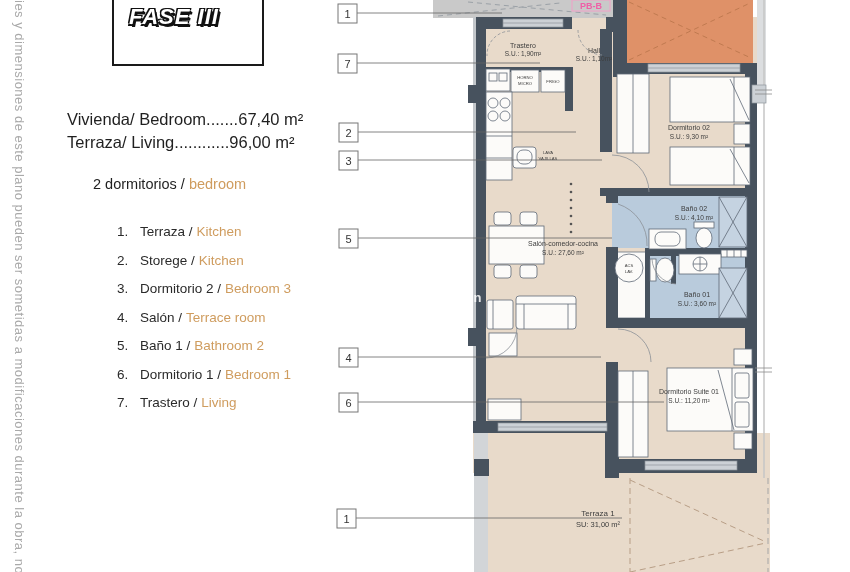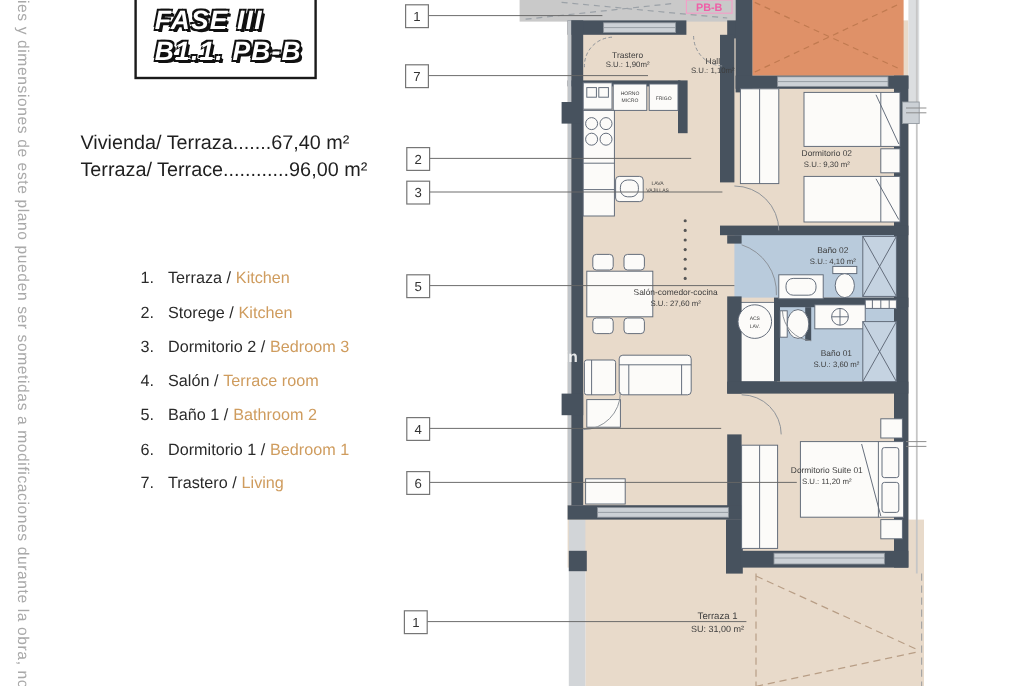--- a/index.html
+++ b/index.html
@@ -29,28 +29,29 @@
 </style>
 </head>
 <body>
 
 <div id="stage">
 
   <div class="disclaimer">ies y dimensiones de este plano pueden ser sometidas a modificaciones durante la obra, no tenie</div>
 
   <div class="title-box">
     <div class="title-line">FASE III</div>
-    <div class="title-line">B1.1. PB-B</div>
   </div>
 
   <div class="housing">
-    <div>Vivienda/ Terraza.......67,40 m²</div>
-    <div>Terraza/ Terrace............96,00 m²</div>
+    <div>Vivienda/ Bedroom.......67,40 m²</div>
+    <div>Terraza/ Living............96,00 m²</div>
   </div>
 
+  <div class="bedrooms"><span>2 dormitorios /</span>
+    <span class="orange-txt">bedroom</span></div>
 
   <div class="legend">
     <div class="legend-item">
       <span class="legend-num">1.</span>
       <span class="legend-es">Terraza /</span>
       <span class="orange-txt">Kitchen</span>
     </div>
     <div class="legend-item">
       <span class="legend-num">2.</span>
       <span class="legend-es">Storege /</span>

